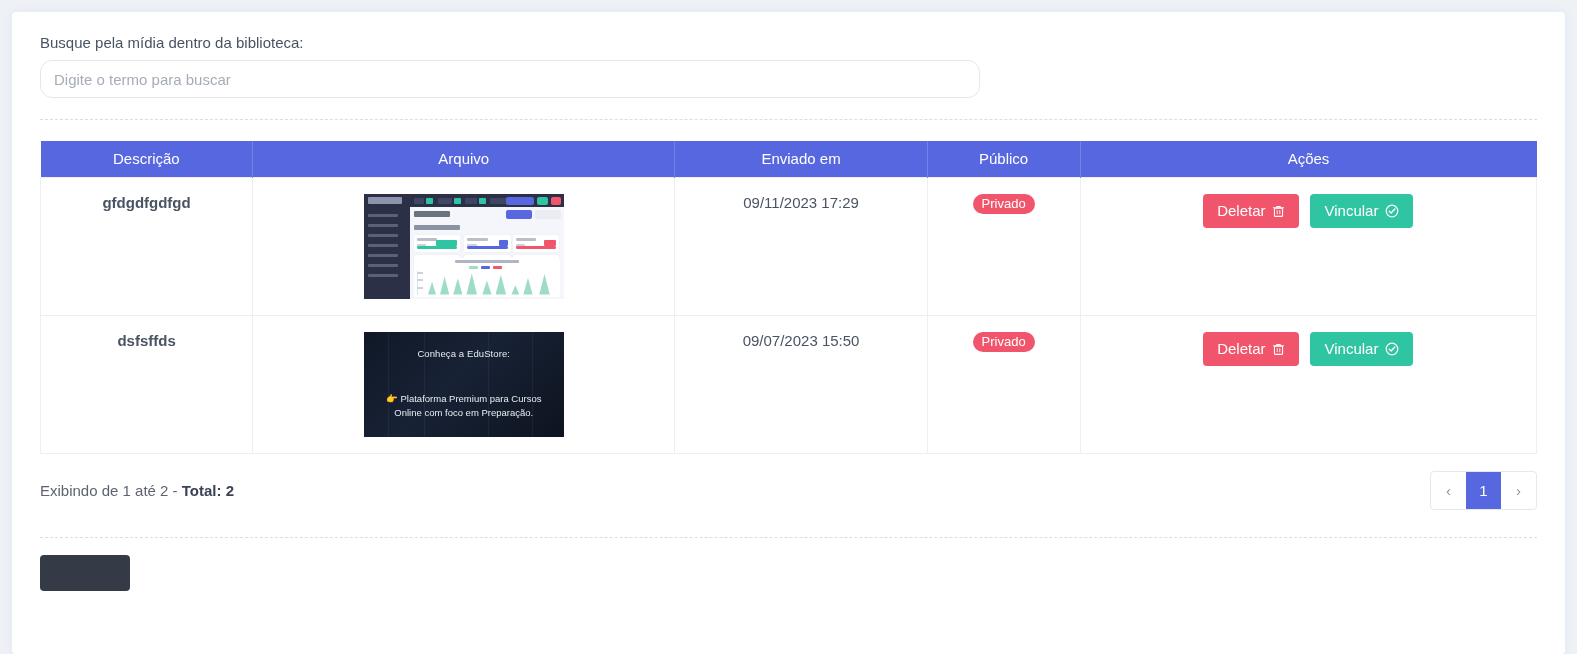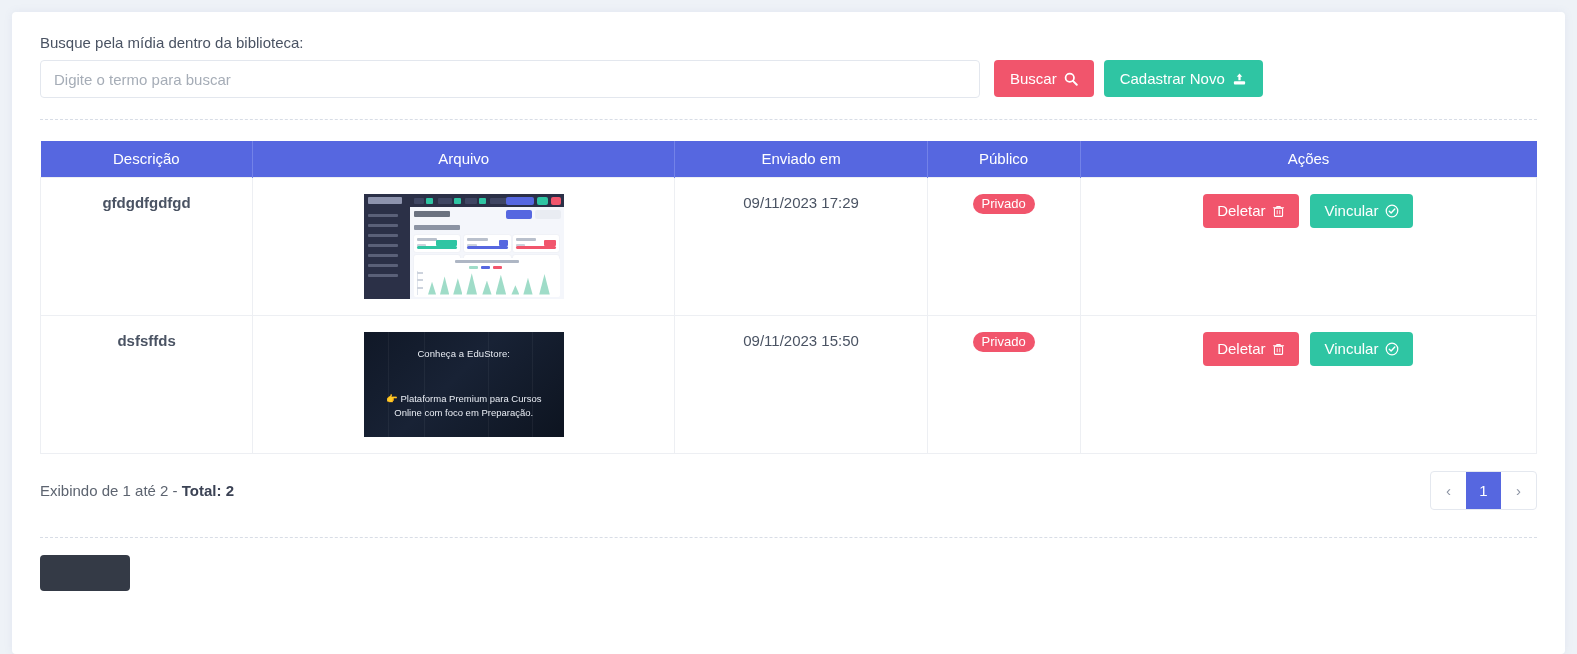--- a/index.html
+++ b/index.html
@@ -49,21 +49,21 @@
   .search-label {
     display: block;
     font-size: 15px;
     color: #4a5363;
     margin-bottom: 9px;
   }
   .search-input {
     width: 100%;
     height: 38px;
     border: 1px solid #e3e7ee;
-    border-radius: 4px;
+    border-radius: 12px;
     padding: 0 13px;
     font-size: 15px;
     color: #1d4ed8;
     font-family: "Liberation Sans", sans-serif;
     outline: none;
     background: #fff;
   }
   .search-input::placeholder { color: #a6adb7; }
 
   .btn-group { display: flex; gap: 10px; margin-left: 14px; padding-bottom: 1px; }
@@ -224,40 +224,20 @@
   <div class="card">
 
 
     <div class="card-body">
 
       
       <div class="search-row">
         <div class="search-field">
           <label class="search-label">Busque pela mídia dentro da biblioteca:</label>
           <input class="search-input" type="text" placeholder="Digite o termo para buscar" style="">
-        </div>
-        <div class="btn-group">
-          <button class="btn btn-danger">
-            <span>Buscar</span>
-            <span>
-              <svg width="14" height="14" viewBox="0 0 16 16" fill="none">
-                <circle cx="6.6" cy="6.6" r="4.8" stroke="#fff" stroke-width="2"></circle>
-                <line x1="10.2" y1="10.2" x2="14.6" y2="14.6" stroke="#fff" stroke-width="2.2" stroke-linecap="round"></line>
-              </svg>
-            </span>
-          </button>
-          <button class="btn btn-success">
-            <span>Cadastrar Novo</span>
-            <span>
-              <svg width="15" height="14" viewBox="0 0 16 16" fill="none">
-                <path d="M8 1.6 L11.2 5.4 H9.3 V9.3 H6.7 V5.4 H4.8 Z" fill="#fff"></path>
-                <rect x="1.6" y="10.6" width="12.8" height="3.6" rx="1" fill="#fff"></rect>
-              </svg>
-            </span>
-          </button>
         </div>
       </div>
 
       <div class="dash-sep"></div>
 
       
       <table class="media-table">
         <thead>
           <tr>
             <th class="col-desc">Descrição</th>
@@ -401,21 +381,21 @@
                 <div class="promo-streak" style="left:12%"></div>
                 <div class="promo-streak" style="left:30%"></div>
                 <div class="promo-streak" style="left:62%"></div>
                 <div class="promo-streak" style="left:84%"></div>
                 <div class="promo-inner">
                   <div class="promo-line1">Conheça a EduStore:</div>
                   <div class="promo-line2"><span class="promo-emoji">👉</span> <span>Plataforma Premium para Cursos Online com foco em Preparação.</span></div>
                 </div>
               </div>
             </td>
-            <td class="cell-sent">09/11/2023 15:50</td>
+            <td class="cell-sent">09/07/2023 15:50</td>
             <td>
               <span class="badge-private">Privado</span>
             </td>
             <td>
               <div class="row-actions">
                 <button class="btn btn-danger btn-sm">
                   <span>Deletar</span>
                   <span>
                     <svg width="13" height="14" viewBox="0 0 16 16" fill="none">
                       <rect x="3" y="4.6" width="10" height="10" rx="1.2" stroke="#fff" stroke-width="1.3"></rect>

